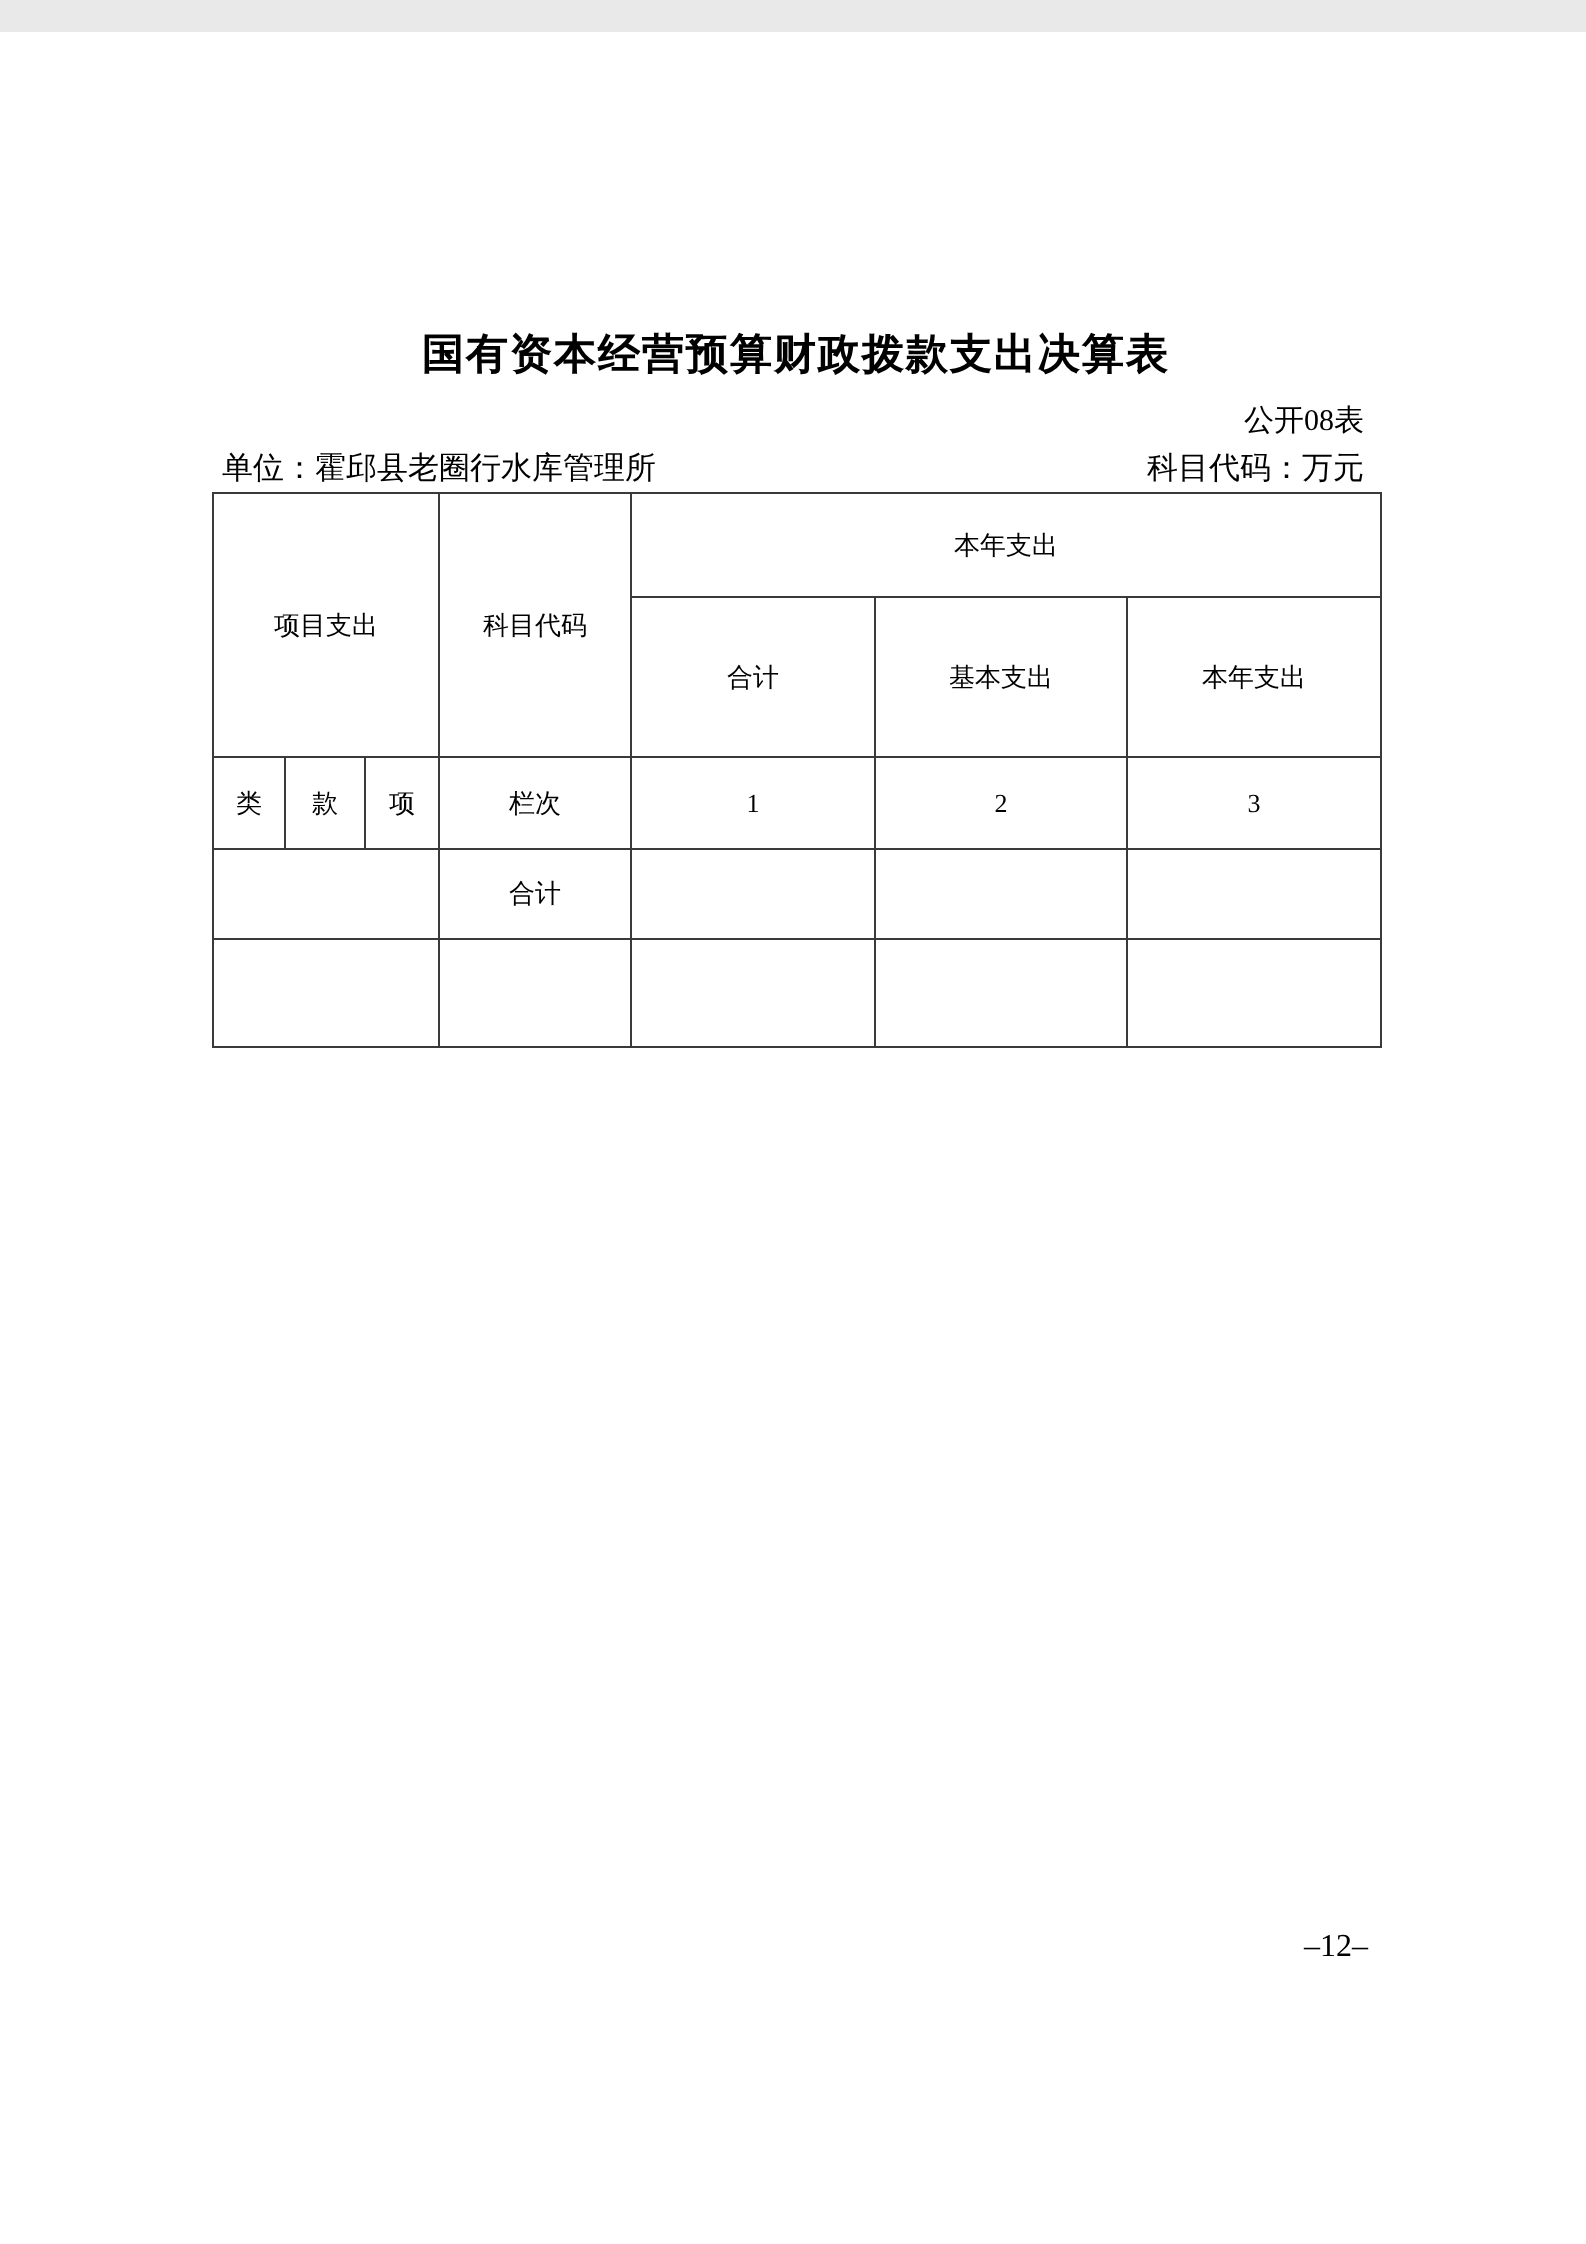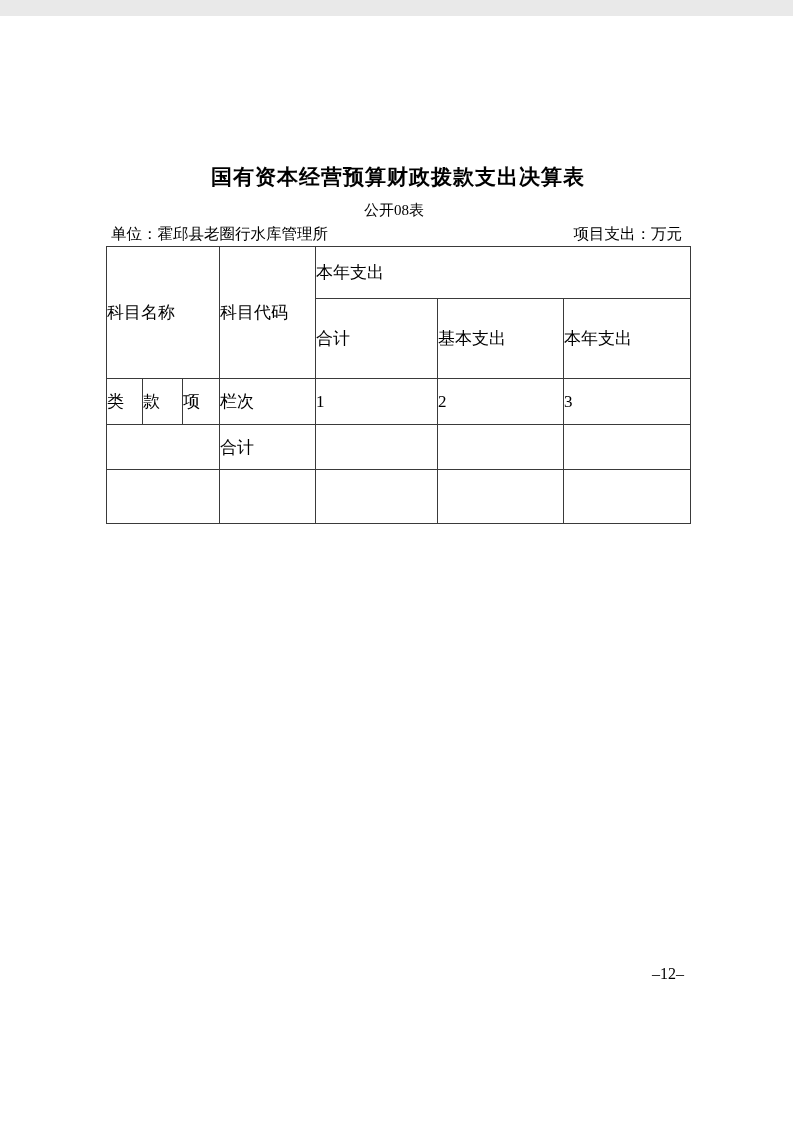--- a/index.html
+++ b/index.html
@@ -24,21 +24,21 @@
     font-size: 21px;
     font-weight: bold;
     letter-spacing: 1px;
     white-space: nowrap;
   }
   .code-line {
     position: absolute;
     top: 185px;
     left: 106px;
     width: 584px;
-    text-align: center;
+    text-align: right;
     padding-right: 8px;
     font-size: 15px;
     white-space: nowrap;
   }
   .meta-line {
     position: absolute;
     top: 208px;
     left: 106px;
     width: 584px;
     display: flex;
@@ -50,23 +50,23 @@
   table.budget-table {
     position: absolute;
     top: 230px;
     left: 106px;
     width: 585px;
     border-collapse: collapse;
     table-layout: fixed;
   }
   table.budget-table td {
     border: 1.4px solid #3a3a3a;
-    text-align: left;
+    text-align: center;
     vertical-align: middle;
-    font-size: 17px;
+    font-size: 13px;
     padding: 0;
     overflow: hidden;
     white-space: nowrap;
   }
   tr.row-h1 { height: 52px; }
   tr.row-h2 { height: 80px; }
   tr.row-h3 { height: 46px; }
   tr.row-d1 { height: 45px; }
   tr.row-d2 { height: 54px; }
   .notes {
@@ -90,36 +90,36 @@
 <body>
 
 <div class="page">
 
   <div class="doc-title">国有资本经营预算财政拨款支出决算表</div>
 
   <div class="code-line">公开08表</div>
 
   <div class="meta-line">
     <span>单位：霍邱县老圈行水库管理所</span>
-    <span>项目支出：万元</span>
+    <span>科目代码：万元</span>
   </div>
 
   <table class="budget-table">
     <colgroup>
       <col style="width:36px">
       <col style="width:40px">
       <col style="width:37px">
       <col style="width:96px">
       <col style="width:122px">
       <col style="width:126px">
       <col style="width:127px">
     </colgroup>
     <tbody>
       <tr class="row-h1">
-        <td colspan="3" rowspan="2">科目名称</td>
+        <td colspan="3" rowspan="2">项目支出</td>
         <td rowspan="2">科目代码</td>
         <td colspan="3">本年支出</td>
       </tr>
       <tr class="row-h2">
         <td>合计</td>
         <td>基本支出</td>
         <td>本年支出</td>
       </tr>
       <tr class="row-h3">
         <td>类</td>

